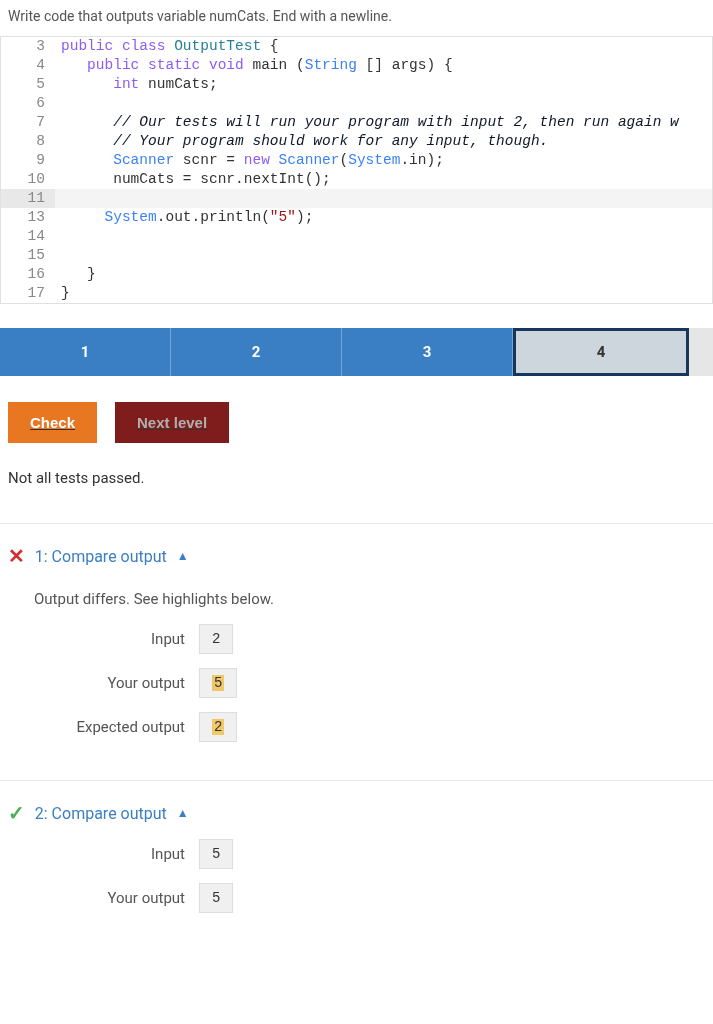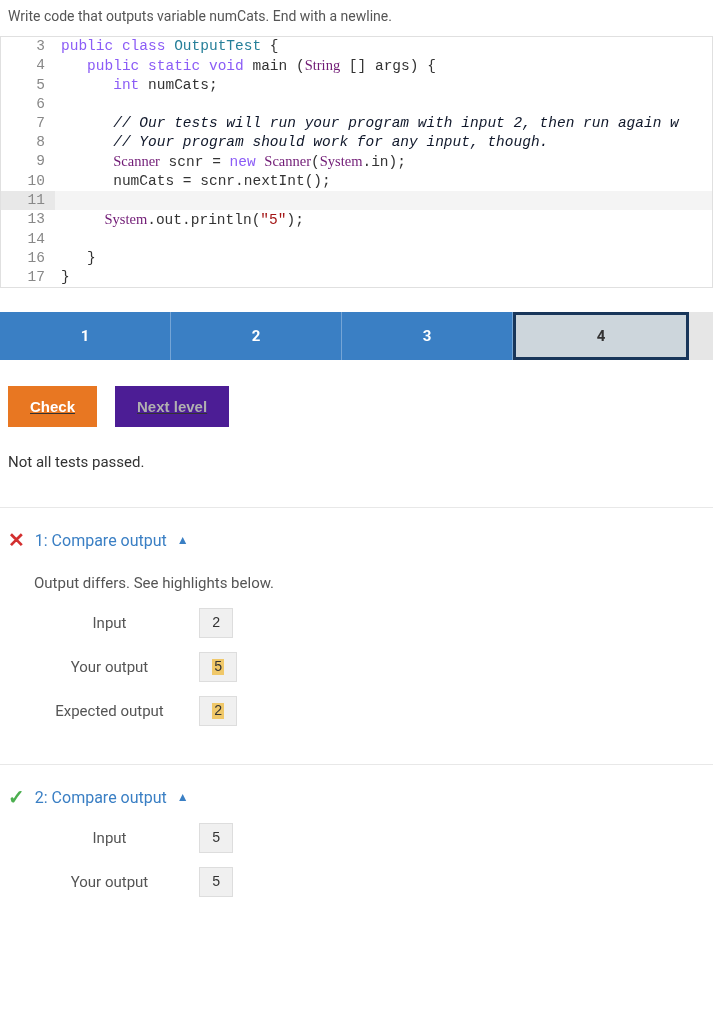--- a/index.html
+++ b/index.html
@@ -5,43 +5,43 @@
 * { margin: 0; padding: 0; box-sizing: border-box; }
 body { font-family: -apple-system, BlinkMacSystemFont, "Segoe UI", Roboto, sans-serif; color: #333; width: 713px; background: #fff; }
 .prompt { padding: 8px 16px 12px 8px; color: #555; font-size: 14px; }
 .code-editor { border: 1px solid #e0e0e0; font-family: "Courier New", monospace; font-size: 14.5px; line-height: 19px; overflow: hidden; }
 .code-row { display: flex; }
 .gutter { width: 54px; text-align: right; padding-right: 10px; color: #888; background: #fff; user-select: none; }
 .code-line { flex: 1; white-space: pre; padding-left: 6px; overflow: hidden; }
 .row-current .gutter { background: #e8e8e8; }
 .row-current .code-line { background: #f4f4f4; }
 .kw { color: #8b5cf6; }
-.type { color: #701a75; font-family: Liberation Serif, serif; }
+.type { color: #3b82f6; }
 .str { color: #a31515; }
 .cmt { color: #0f172a; font-style: italic; }
 .tok-class { color: #267f99; }
 .steps { display: flex; margin-top: 24px; }
 .step { flex: 1; text-align: center; padding: 15px 0; font-weight: 700; font-size: 15px; cursor: pointer; }
 .step-blue { background: #3a7fc4; color: #fff; border-right: 1px solid rgba(255,255,255,0.3); }
 .step-active { background: #cdd6dc; color: #333; border: 3px solid #18365a; padding: 12px 0; }
 .step-last { background: #e6e6e6; width: 24px; flex: 0 0 24px; }
 .buttons { display: flex; gap: 18px; margin-top: 26px; padding-left: 8px; text-decoration: underline; }
 .btn { padding: 12px 22px; font-size: 15px; font-weight: 700; border: none; cursor: pointer; }
 .btn-check { background: #e87722; color: #fff; }
-.btn-next { background: #4c1d95; color: #b0b0b0; }
+.btn-next { background: #7f1d1d; color: #b0b0b0; }
 .status { margin-top: 26px; padding-left: 8px; font-size: 15px; color: #333; }
 .results { margin-top: 36px; }
 .result-block { border-top: 1px solid #e8e8e8; padding: 20px 8px 24px 8px; }
 .result-header { display: flex; align-items: center; gap: 10px; font-size: 16px; color: #3a7fc4; cursor: pointer; }
 .icon-x { color: #d32f2f; font-size: 20px; font-weight: 700; }
 .icon-check { color: #4caf50; font-size: 20px; font-weight: 700; }
 .chevron { color: #3a7fc4; font-size: 12px; }
 .result-msg { margin: 22px 0 16px 26px; font-size: 15px; color: #555; }
 .io-row { display: flex; align-items: center; margin: 14px 0 14px 26px; }
-.io-label { width: 165px; text-align: center; padding-right: 14px; font-size: 15px; color: #555; }
+.io-label { width: 165px; text-align: right; padding-right: 14px; font-size: 15px; color: #555; }
 .io-box { background: #f0f0f0; border: 1px solid #ddd; padding: 6px 12px; font-family: "Courier New", monospace; font-size: 14px; min-width: 20px; display: inline-block; }
 .io-box .hl { background: #f0c869; padding: 0 2px; }
 </style>
 </head>
 <body>
 
 <div class="prompt">Write code that outputs variable numCats. End with a newline.</div>
 
 <div class="code-editor" id="code-editor">
     <div class="code-row">
@@ -79,20 +79,24 @@
     <div class="code-row row-current">
       <div class="gutter">11</div>
       <div class="code-line">      </div>
     </div>
     <div class="code-row">
       <div class="gutter">13</div>
       <div class="code-line">     <span class="type">System</span>.out.println(<span class="str">"5"</span>);</div>
     </div>
     <div class="code-row">
       <div class="gutter">14</div>
+      <div class="code-line">&nbsp;</div>
+    </div>
+    <div class="code-row">
+      <div class="gutter">15</div>
       <div class="code-line">&nbsp;</div>
     </div>
     <div class="code-row">
       <div class="gutter">16</div>
       <div class="code-line">   }</div>
     </div>
     <div class="code-row">
       <div class="gutter">17</div>
       <div class="code-line">}</div>
     </div>

